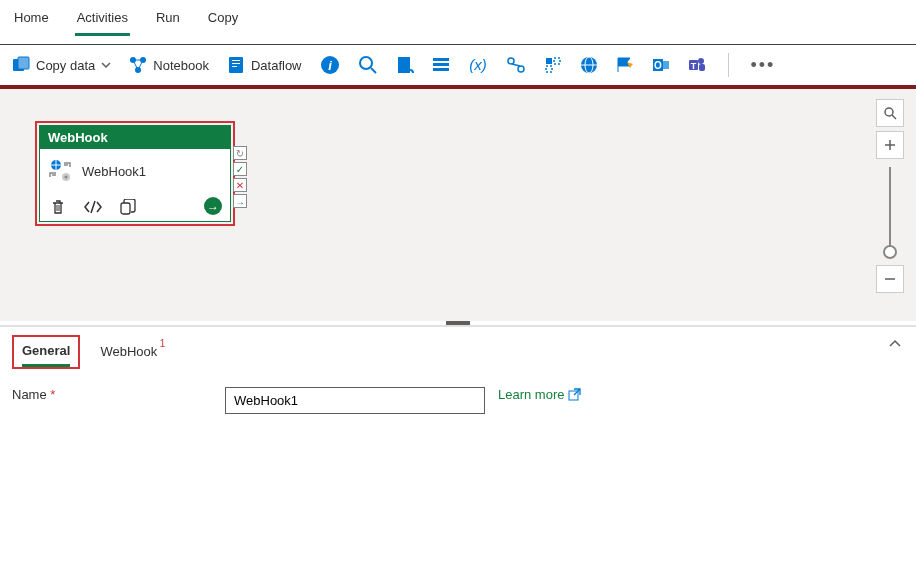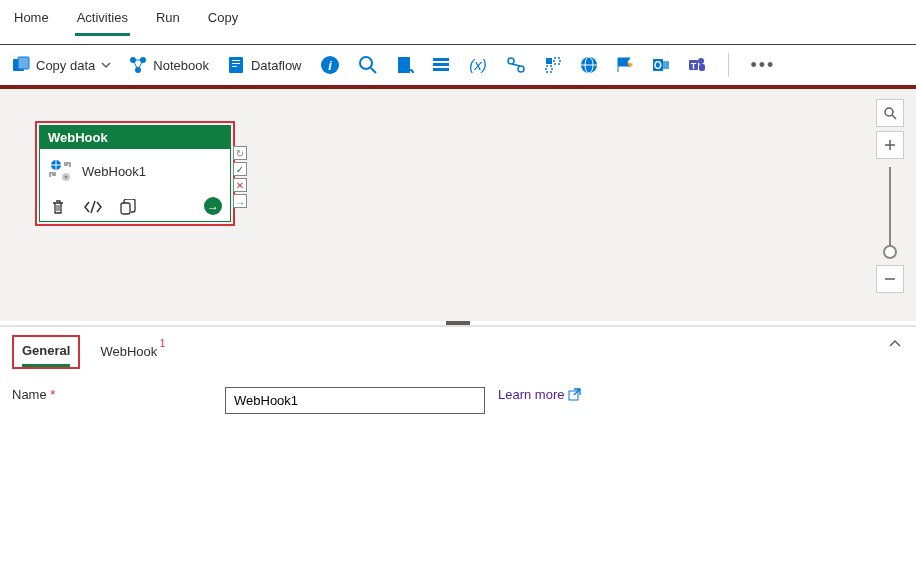--- a/index.html
+++ b/index.html
@@ -49,21 +49,21 @@
     .badge { position: absolute; top: -2px; right: -8px; color: #d13438; font-size: 10px; }
     .collapse-btn { position: absolute; right: 14px; top: 10px; cursor: pointer; color: #605e5c; }
     
     
     .form { padding: 18px 12px; }
     .form-row { display: flex; align-items: flex-start; gap: 13px; margin-bottom: 18px; }
     .form-label { width: 200px; color: #323130; }
     .req { color: #d13438; }
     .form-input { width: 260px; padding: 5px 8px; border: 1px solid #605e5c; font-family: inherit; font-size: 13px; }
     .form-textarea { width: 260px; height: 56px; padding: 5px 8px; border: 1px solid #605e5c; font-family: inherit; font-size: 13px; resize: both; }
-    .learn-link { color: #4c1d95; text-decoration: none; display: flex; align-items: center; gap: 4px; cursor: pointer; }
+    .learn-link { color: #15803d; text-decoration: none; display: flex; align-items: center; gap: 4px; cursor: pointer; }
     
     svg { display: block; }
   </style>
 </head>
 <body>
 
 <div class="menu-tabs">
   <div class="menu-tab">Home</div>
   <div class="menu-tab active">Activities</div>
   <div class="menu-tab">Run</div>

